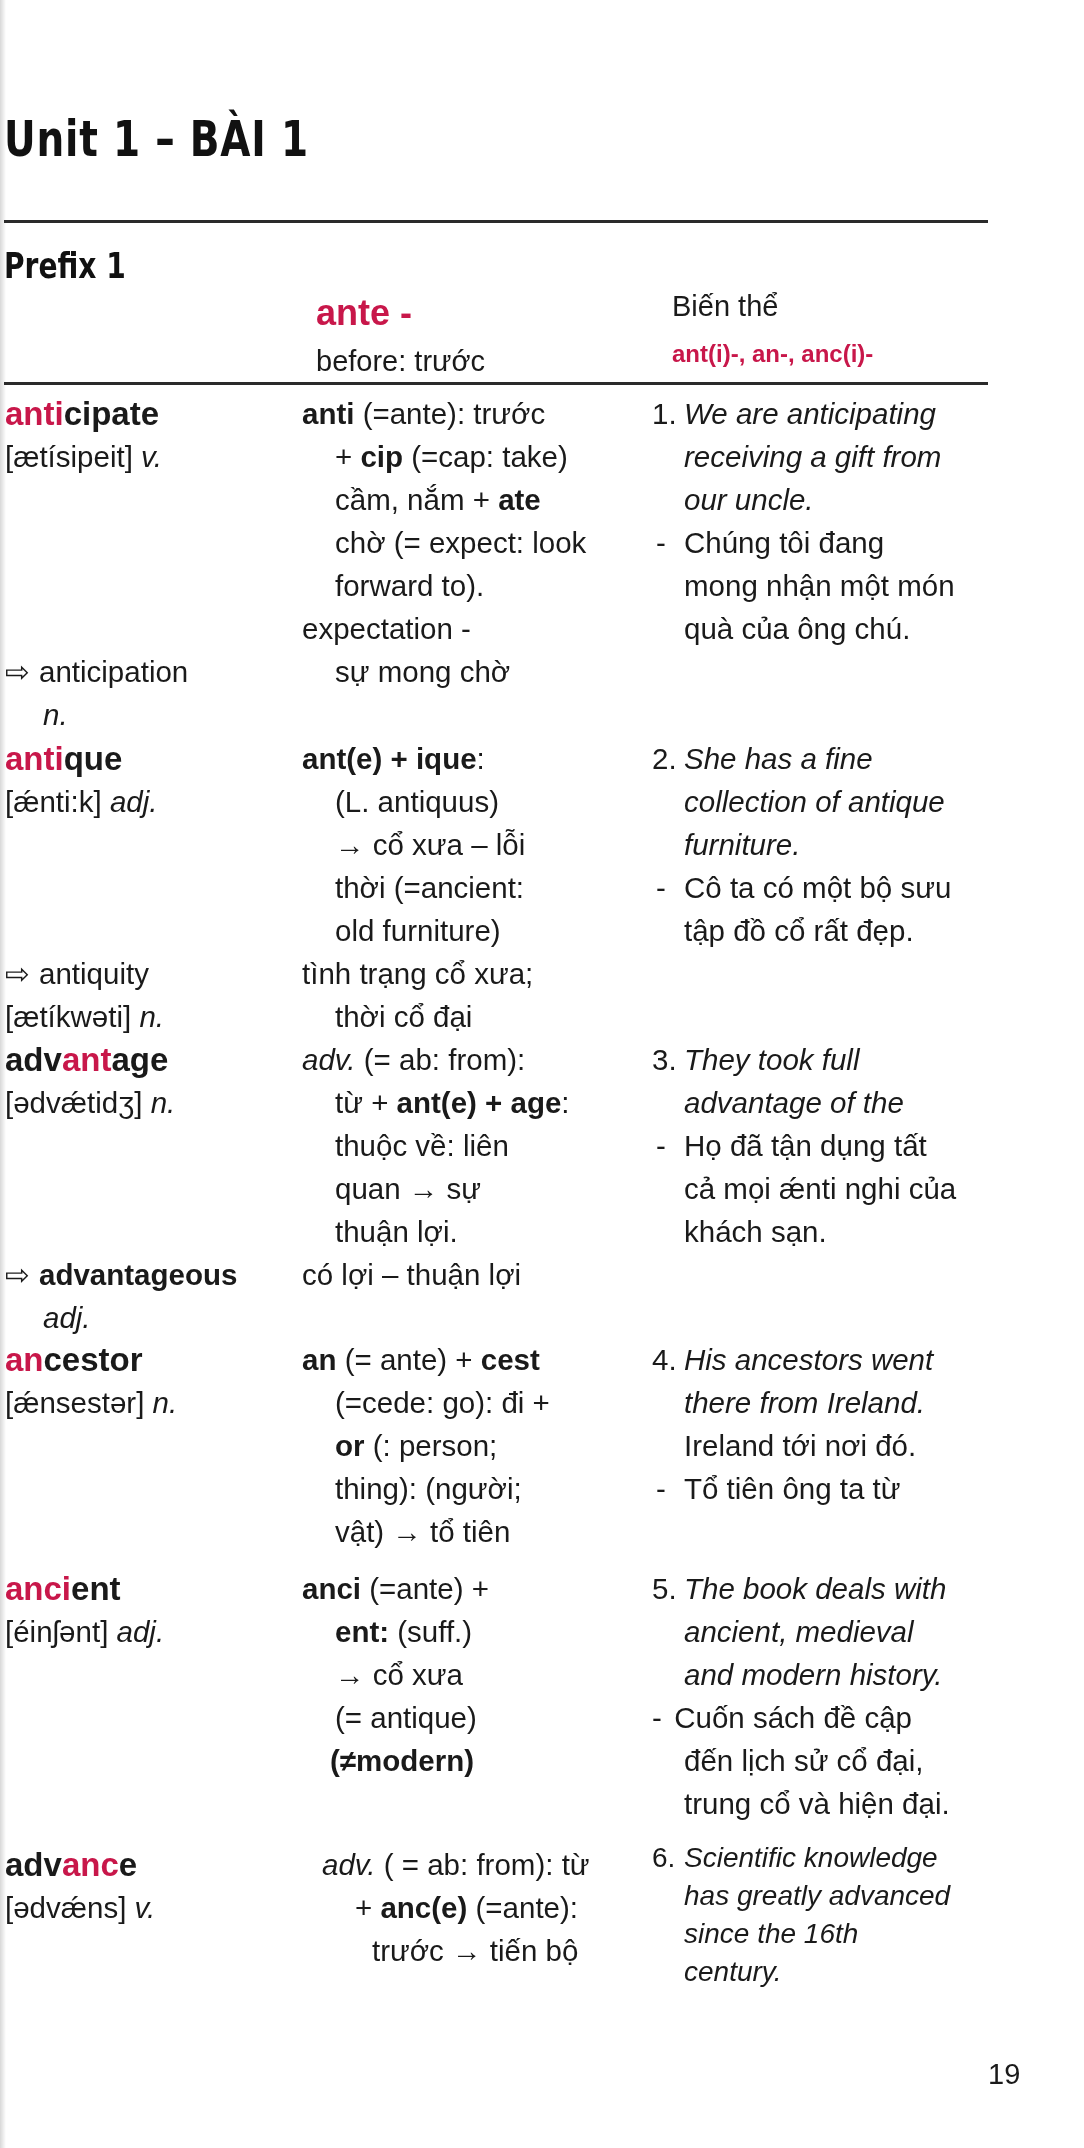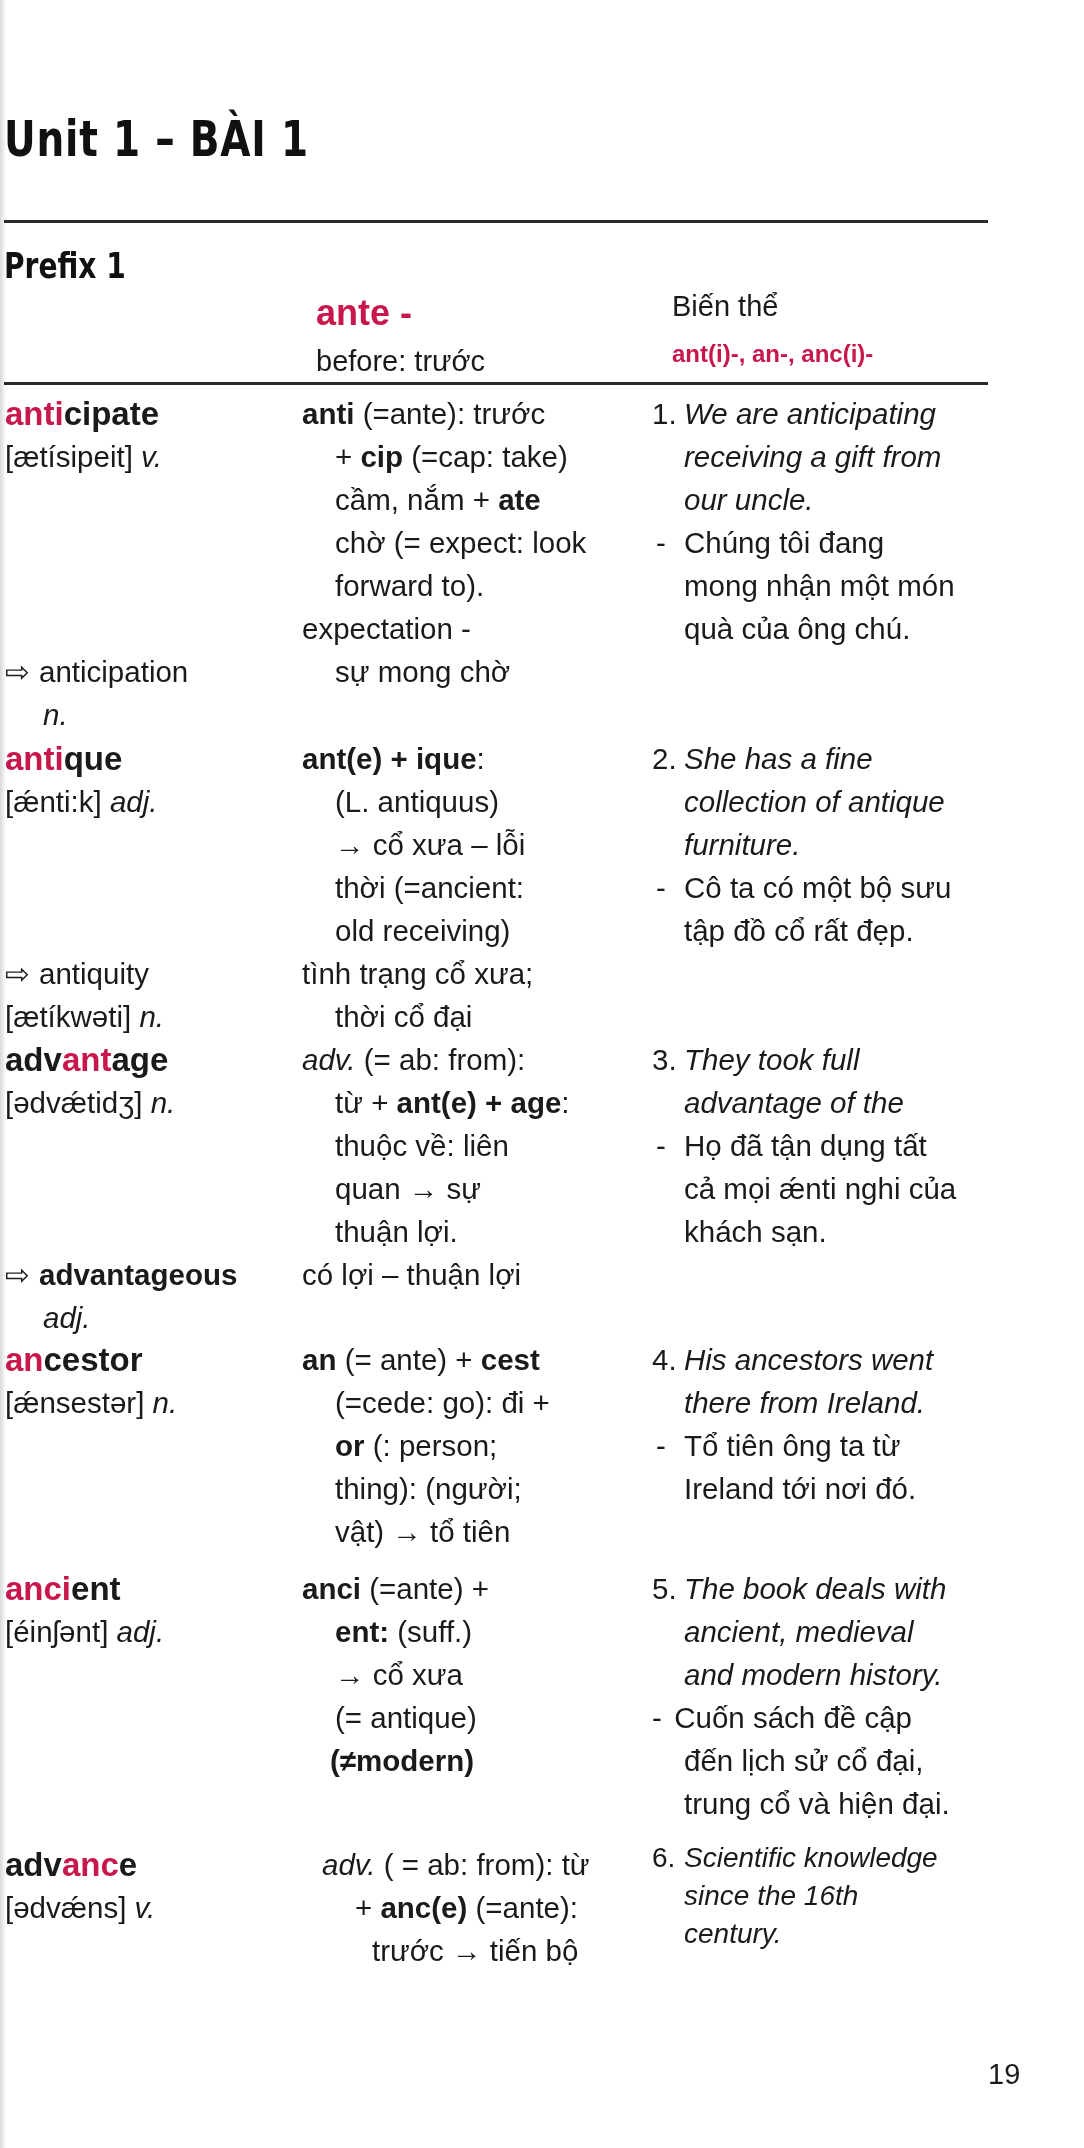--- a/index.html
+++ b/index.html
@@ -127,21 +127,21 @@
     <span class="ipa"><span>[ǽnti:k]</span> <span class="pos">adj.</span></span>
     <span style="display:block;height:129px;"></span>
     <span class="derived"><span class="arrow-glyph">⇨</span><span>antiquity</span></span>
     <span class="ipa"><span>[ætíkwəti]</span> <span class="pos">n.</span></span>
   </div>
   <div class="col-b">
     <span class="line"><b>ant(e) + ique</b><span>:</span></span>
     <span class="line indent">(L. antiquus)</span>
     <span class="line indent">→ cổ xưa – lỗi</span>
     <span class="line indent">thời (=ancient:</span>
-    <span class="line indent">old receiving)</span>
+    <span class="line indent">old furniture)</span>
     <span class="line">tình trạng cổ xưa;</span>
     <span class="line indent">thời cổ đại</span>
   </div>
   <div class="col-c">
     <span class="ex-en"><span class="ex-num">2.</span><span>She has a fine</span></span>
     <span class="ex-en ex-ind">collection of antique</span>
     <span class="ex-en ex-ind">furniture.</span>
     <span class="ex-vi"><span class="ex-dash">-</span><span>Cô ta có một bộ sưu</span></span>
     <span class="ex-vi ex-ind">tập đồ cổ rất đẹp.</span>
   </div>
@@ -180,22 +180,22 @@
   <div class="col-b">
     <span class="line"><b>an</b><span> (= ante) + </span><b>cest</b></span>
     <span class="line indent">(=cede: go): đi +</span>
     <span class="line indent"><b>or</b><span> (: person;</span></span>
     <span class="line indent">thing): (người;</span>
     <span class="line indent">vật) → tổ tiên</span>
   </div>
   <div class="col-c">
     <span class="ex-en"><span class="ex-num">4.</span><span>His ancestors went</span></span>
     <span class="ex-en ex-ind">there from Ireland.</span>
+    <span class="ex-vi ex-ind">Ireland tới nơi đó.</span>
     <span class="ex-vi"><span class="ex-dash">-</span><span>Tổ tiên ông ta từ</span></span>
-    <span class="ex-vi ex-ind">Ireland tới nơi đó.</span>
   </div>
 </div>
 
 <div class="entry" style="top:1567px;">
   <div class="col-a">
     <span class="hw"><span class="hl">anci</span><span>ent</span></span>
     <span class="ipa"><span>[éinʃənt]</span> <span class="pos">adj.</span></span>
   </div>
   <div class="col-b">
     <span class="line"><b>anci</b><span> (=ante) +</span></span>
@@ -219,18 +219,19 @@
     <span class="hw"><span>adv</span><span class="hl">anc</span><span>e</span></span>
     <span class="ipa"><span>[ədvǽns]</span> <span class="pos">v.</span></span>
   </div>
   <div class="col-b" style="left:322px;">
     <span class="line"><i>adv.</i><span> ( = ab: from): từ</span></span>
     <span class="line indent"><span>+ </span><b>anc(e)</b><span> (=ante):</span></span>
     <span class="line" style="padding-left:50px;">trước → tiến bộ</span>
   </div>
   <div class="col-c" style="top:-4px;font-size:28px;line-height:38px;">
     <span class="ex-en"><span class="ex-num">6.</span><span>Scientific knowledge</span></span>
+    <span class="ex-en ex-ind">has greatly advanced</span>
     <span class="ex-en ex-ind">since the 16th</span>
     <span class="ex-en ex-ind">century.</span>
   </div>
 </div>
 
 <div class="page-number">19</div>
 
 </body></html>

